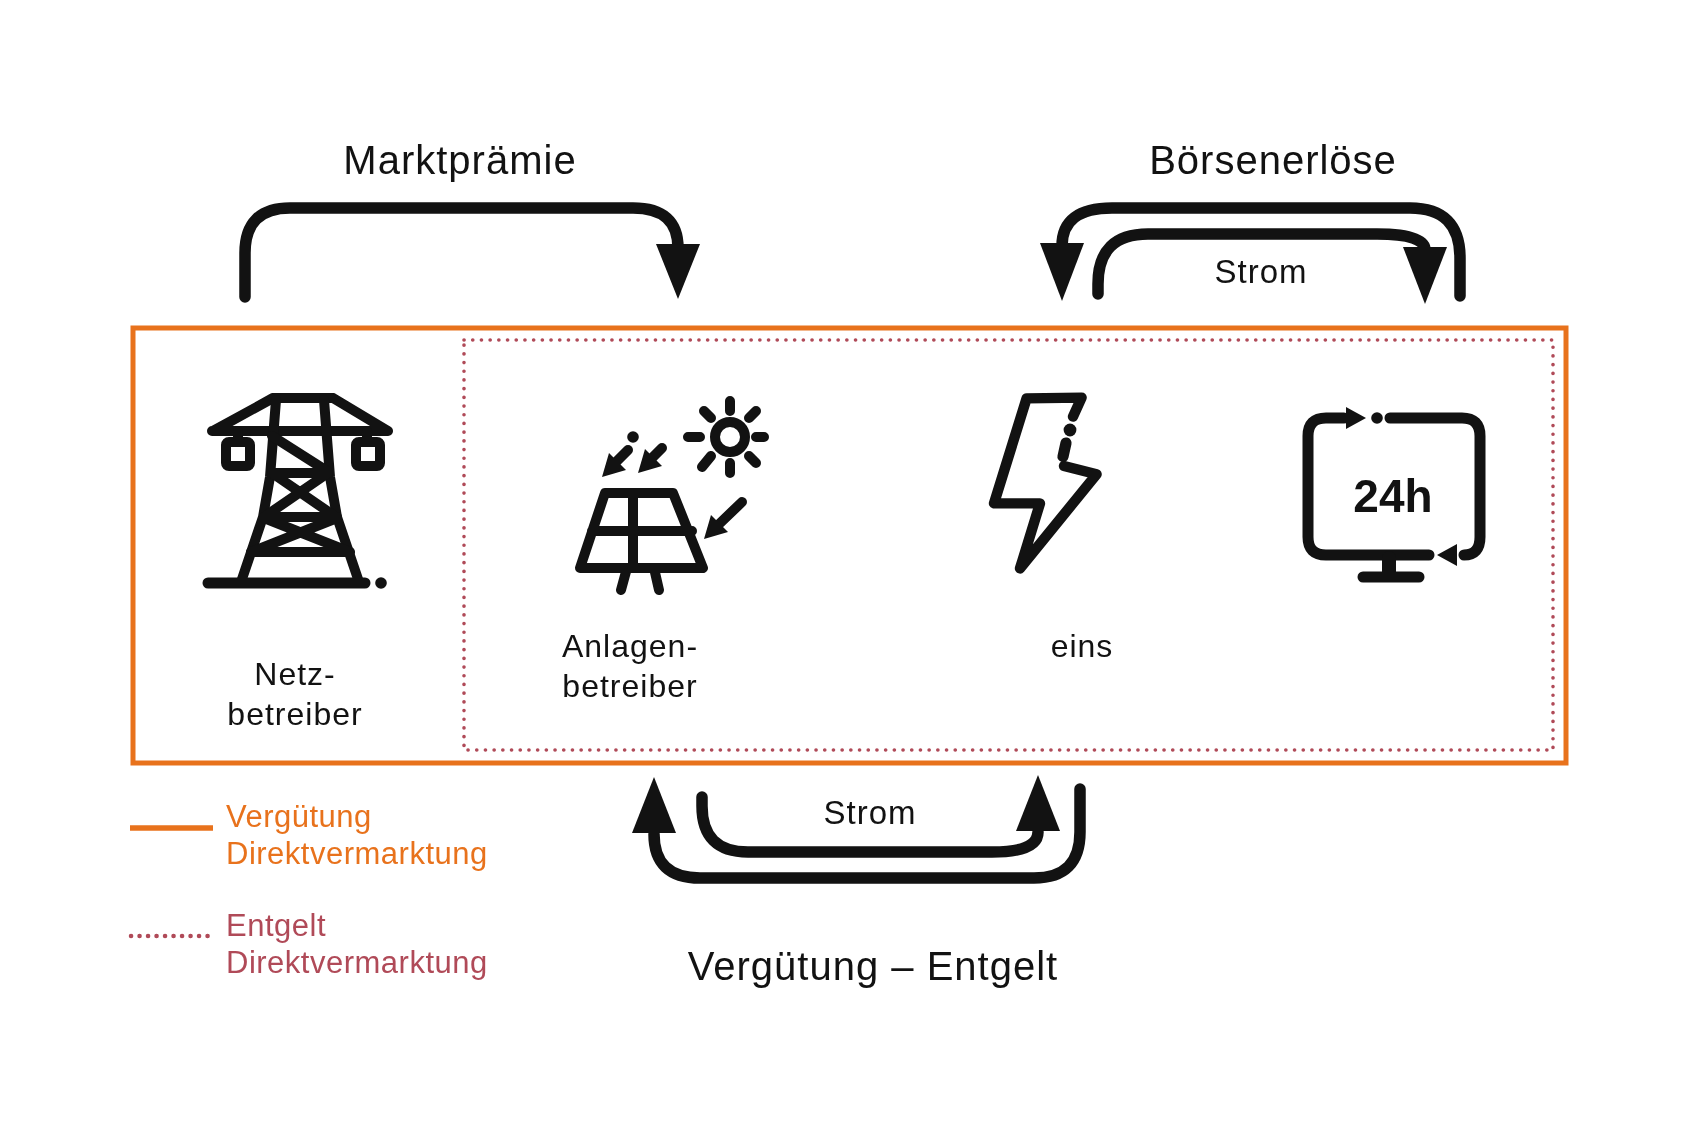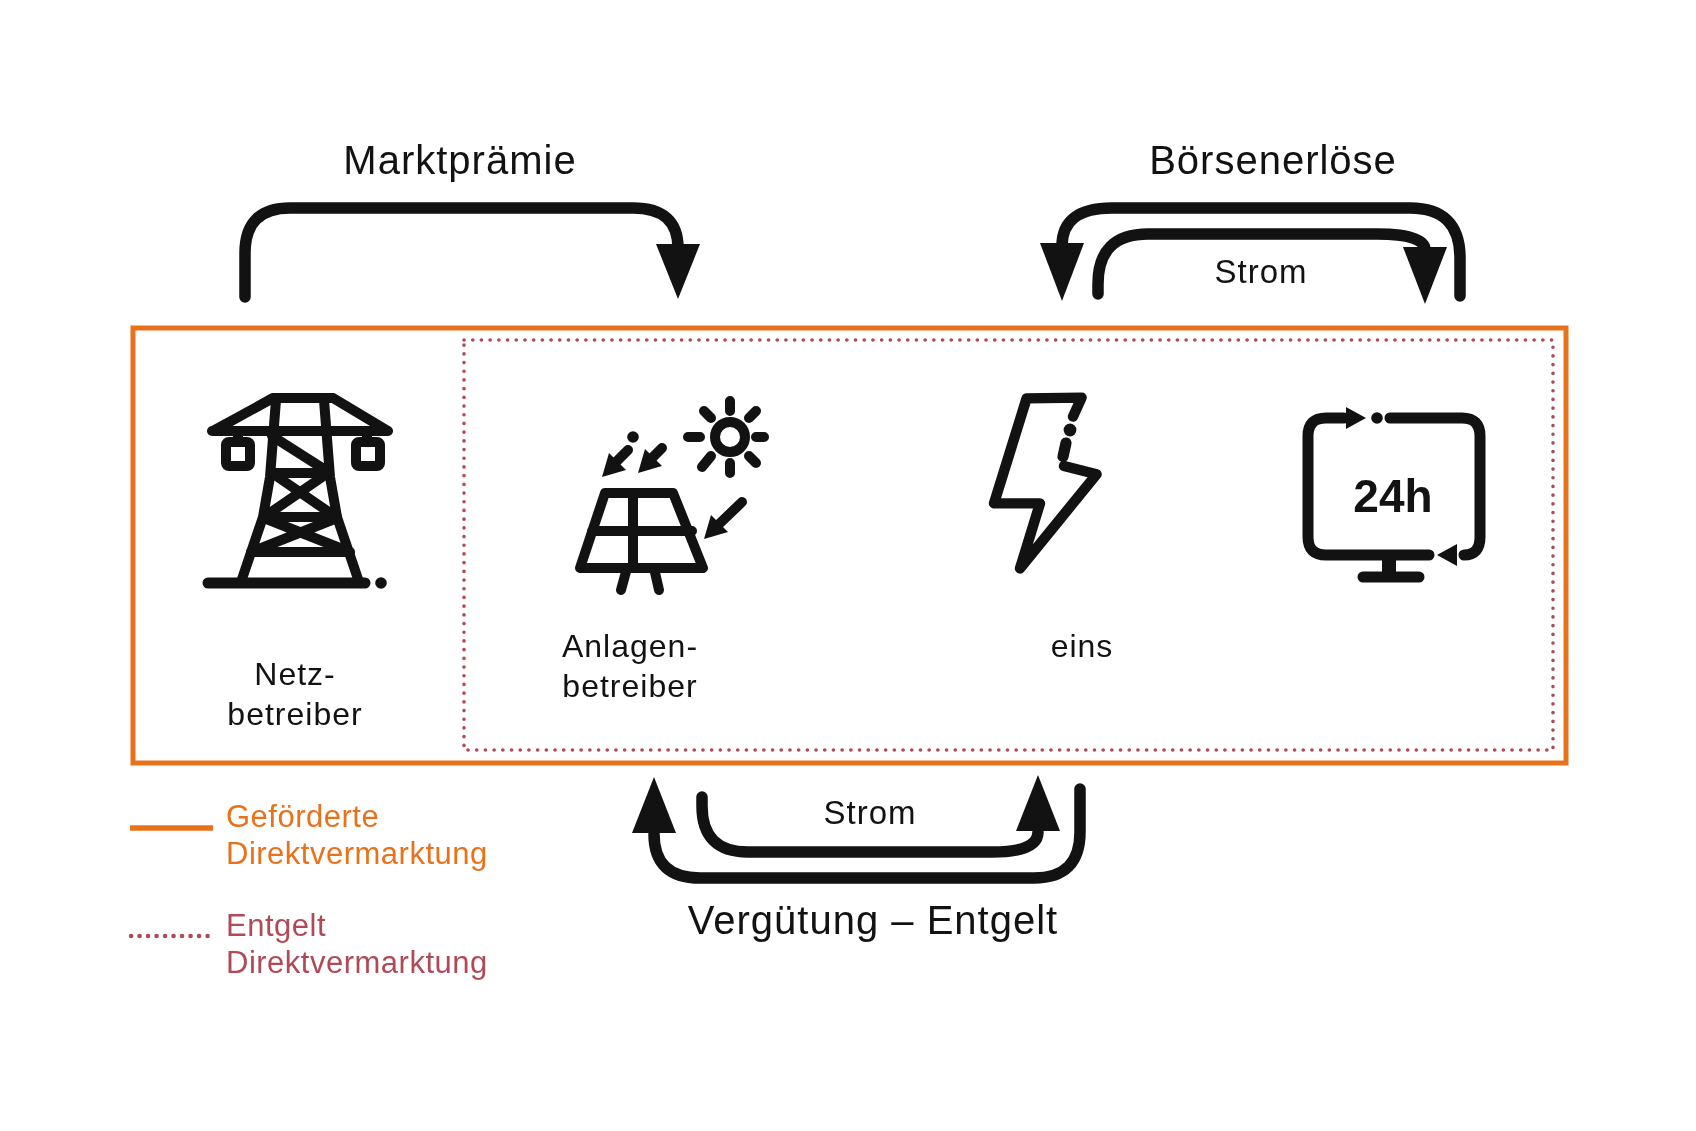--- a/index.html
+++ b/index.html
@@ -38,34 +38,34 @@
 </head>
 <body>
 
 <div class="stage">
 
   <div class="center-label flow-title" style="left:460px;top:138px;">Marktprämie</div>
   <div class="center-label flow-title" style="left:1273px;top:138px;">Börsenerlöse</div>
   <div class="center-label flow-small" style="left:1261px;top:253px;">Strom</div>
 
   <div class="center-label flow-small" style="left:870px;top:794px;">Strom</div>
-  <div class="center-label flow-title" style="left:873px;top:898px;">Vergütung – Entgelt</div>
+  <div class="center-label flow-title" style="left:873px;top:944px;">Vergütung – Entgelt</div>
 
   <div class="center-label entity-label" style="left:295px;top:654px;">
     <div>Netz-</div>
     <div>betreiber</div>
   </div>
   <div class="center-label entity-label" style="left:630px;top:626px;">
     <div>Anlagen-</div>
     <div>betreiber</div>
   </div>
   <div class="center-label entity-label" style="left:1047px;top:626px;margin-left:35px;">eins</div>
 
   <div class="legend legend-text legend-orange" style="top:798px;">
-    <div>Geförderte</div>
+    <div>Vergütung</div>
     <div>Direktvermarktung</div>
   </div>
   <div class="legend legend-text legend-crimson" style="top:907px;">
     <div>Entgelt</div>
     <div>Direktvermarktung</div>
   </div>
 
   <svg class="abs" style="left:190px;top:378px;" width="210" height="215" viewBox="0 0 105 107.5">
     <path class="icon-line" d="M41.5 10 H71.5 M41.5 10 L11.5 26.5 M71.5 10 L99 26.5 M11 26.5 H99"></path>
     <path class="icon-line" d="M24 26.5 V32 M88.5 26.5 V32"></path>

